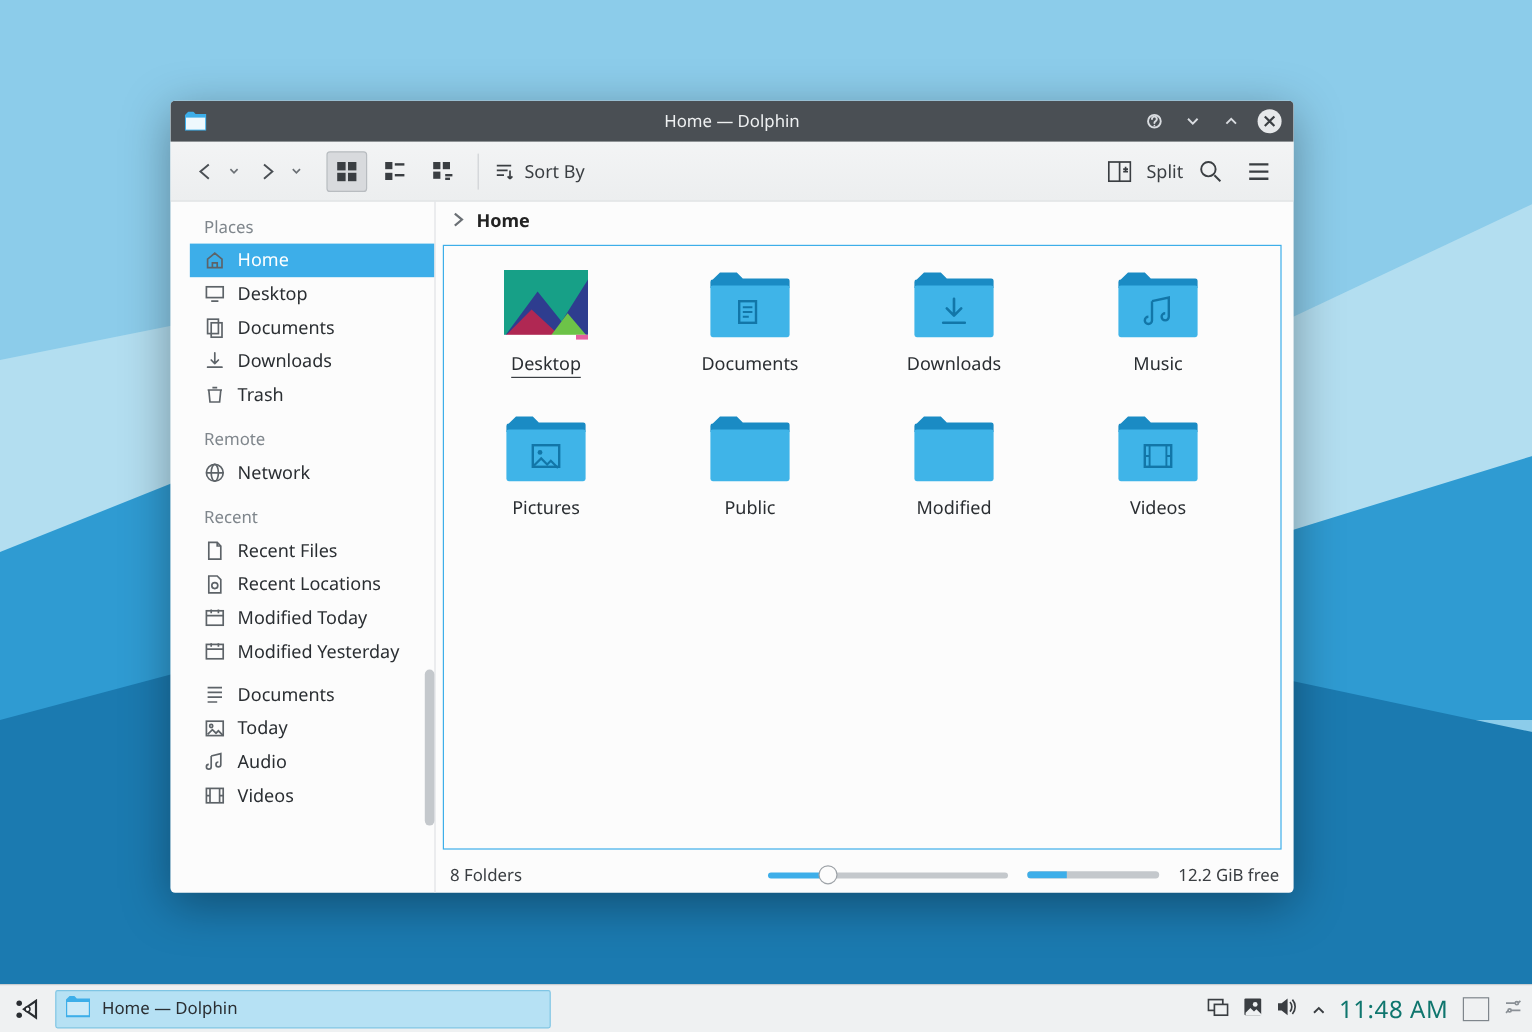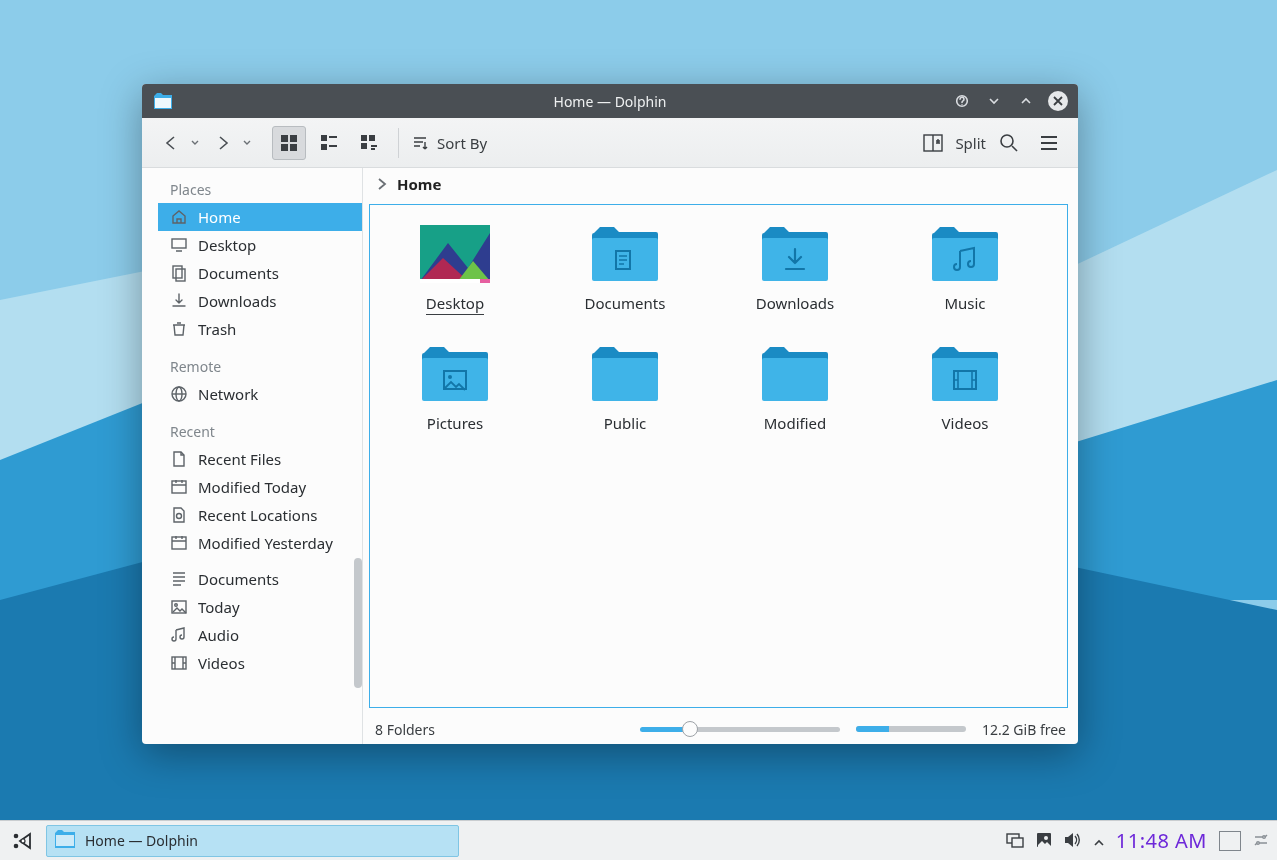--- a/index.html
+++ b/index.html
@@ -72,21 +72,21 @@
 .zoom-track { position:relative; flex:1; height:5px; background: linear-gradient(90deg,#3daee9 0 25%, #c4c8cc 25% 100%); border-radius:3px;}
 .zoom-thumb { position:absolute; left:25%; top:-6px; width:16px; height:16px; border-radius:50%; background:#fcfcfc; border:1px solid #9da2a7; transform:translateX(-50%);}
 .diskbar { width:110px; height:6px; background:#c4c8cc; border-radius:3px; overflow:hidden;}
 .diskbar > div{ height:100%; width:30%; background:#3daee9; }
 
 
 .taskbar { position:absolute; left:0; right:0; bottom:0; height:40px; background:#eff1f2; border-top:1px solid #c9cdd0; display:flex; align-items:center; padding:0 8px; gap:8px;}
 .tasklauncher { width:30px; height:30px; display:flex; align-items:center; justify-content:center; }
 .taskapp { display:flex; align-items:center; gap:8px; background:#b6e1f4; border:1px solid #7fc5e4; padding:3px 260px 3px 8px; height:32px; font-size:14px; color:#2a2e32; border-radius:2px;}
 .taskapp .ic{ width:22px; height:22px; }
-.tray { margin-left:auto; display:flex; align-items:center; gap:12px; color:#6d28d9; font-size:18px;}
+.tray { margin-left:auto; display:flex; align-items:center; gap:12px; color:#0f766e; font-size:18px;}
 .tray .clock{ font-size:20px; letter-spacing:.5px; }
 .deskbtn { width:22px; height:20px; border:1px solid #7f868c; }
 
 
 .folder-svg { width:74px; height:62px; }
 
 </style>
 </head>
 <body>
 
@@ -281,34 +281,34 @@
                 <svg width="18" height="18">
                   <path d="M4 2h7l3 3v11H4z" stroke="#5d6368" fill="none" stroke-width="1.4"></path>
                   <path d="M11 2v3h3" stroke="#5d6368" fill="none" stroke-width="1.4"></path>
                 </svg>
               </span>
               <span>Recent Files</span>
             </div>
             <div class="sbitem">
               <span class="ic">
                 <svg width="18" height="18">
+                  <path d="M4 2h7l3 3v11H4z" stroke="#5d6368" fill="none" stroke-width="1.4"></path>
+                  <circle cx="9" cy="10" r="2.5" stroke="#5d6368" fill="none" stroke-width="1.4"></circle>
+                </svg>
+              </span>
+              <span>Recent Locations</span>
+            </div>
+            <div class="sbitem">
+              <span class="ic">
+                <svg width="18" height="18">
                   <rect x="2" y="3" width="14" height="12" stroke="#5d6368" fill="none" stroke-width="1.4"></rect>
                   <path d="M2 7h14M6 2v3M12 2v3" stroke="#5d6368" fill="none" stroke-width="1.4"></path>
                 </svg>
               </span>
               <span>Modified Today</span>
-            </div>
-            <div class="sbitem">
-              <span class="ic">
-                <svg width="18" height="18">
-                  <path d="M4 2h7l3 3v11H4z" stroke="#5d6368" fill="none" stroke-width="1.4"></path>
-                  <circle cx="9" cy="10" r="2.5" stroke="#5d6368" fill="none" stroke-width="1.4"></circle>
-                </svg>
-              </span>
-              <span>Recent Locations</span>
             </div>
             <div class="sbitem">
               <span class="ic">
                 <svg width="18" height="18">
                   <rect x="2" y="3" width="14" height="12" stroke="#5d6368" fill="none" stroke-width="1.4"></rect>
                   <path d="M2 7h14M6 2v3M12 2v3" stroke="#5d6368" fill="none" stroke-width="1.4"></path>
                 </svg>
               </span>
               <span>Modified Yesterday</span>
             </div>

